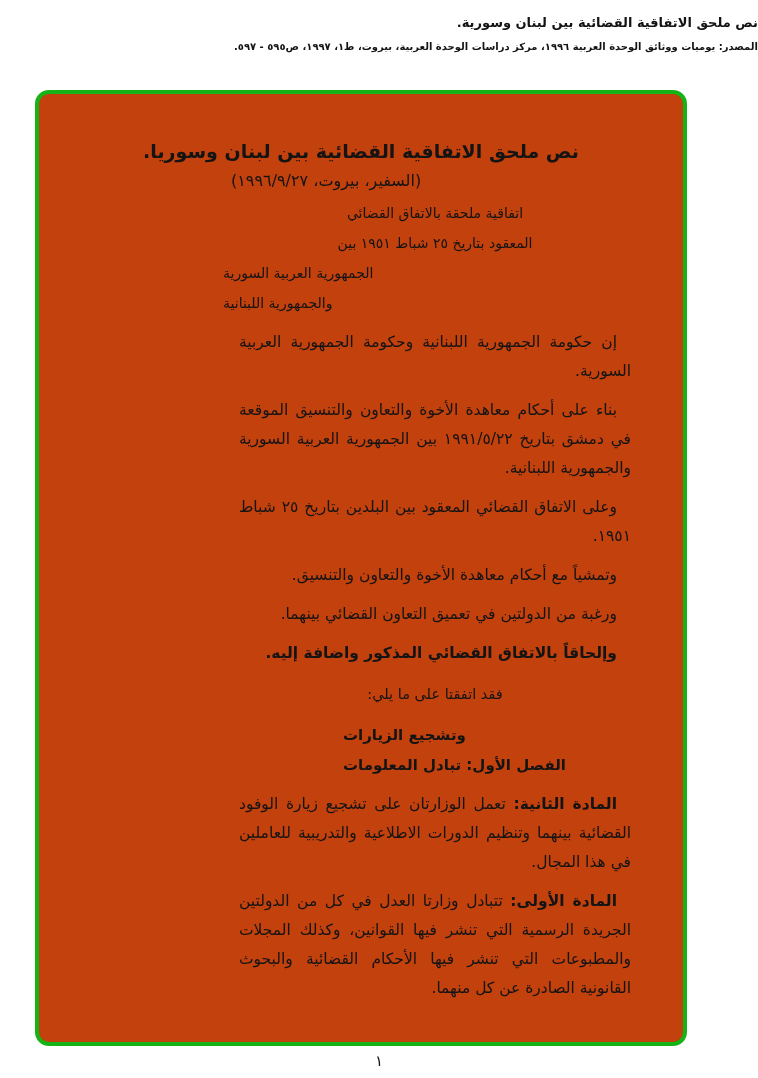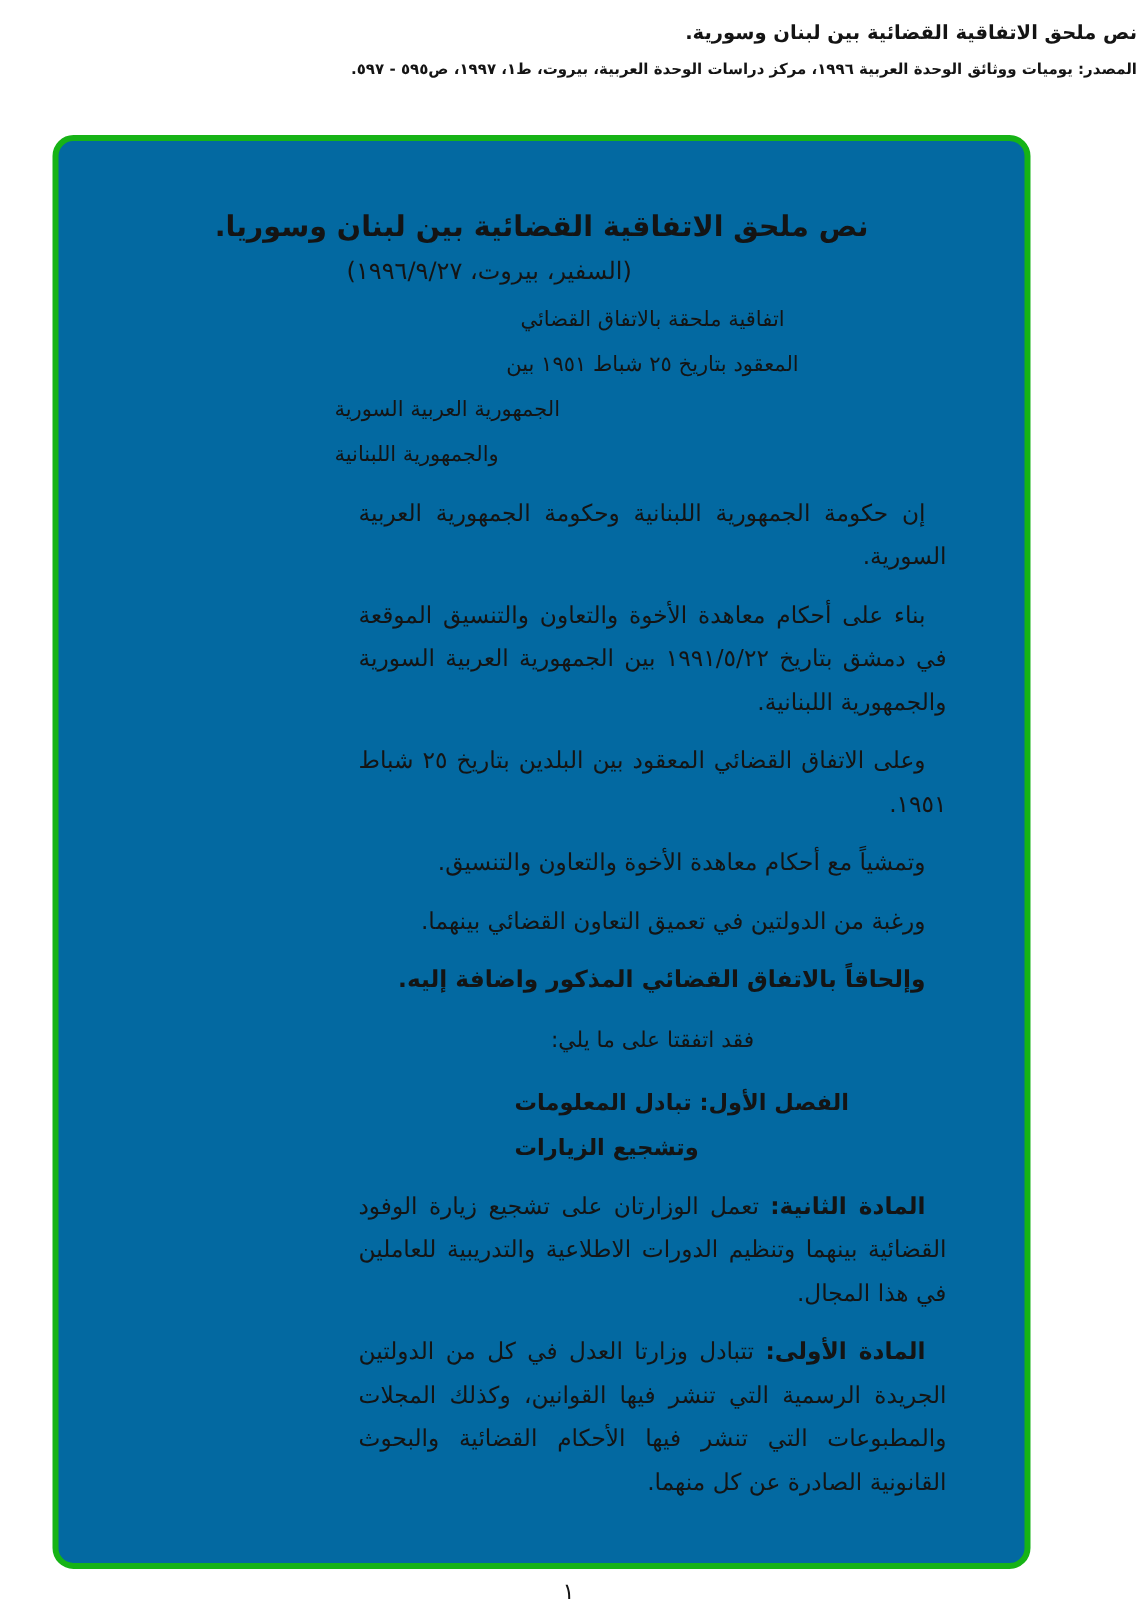--- a/index.html
+++ b/index.html
@@ -35,21 +35,21 @@
   
   .doc-frame {
     position: absolute;
     left: 35px;
     top: 90px;
     width: 652px;
     height: 956px;
     box-sizing: border-box;
     border: 4px solid var(--frame-green, #16b316);
     border-radius: 14px;
-    background: #0369a1;
+    background: #c2410c;
     overflow: hidden;
   }
 
   .doc-title {
     direction: rtl;
     margin: 46px 0 0 0;
     text-align: center;
     font-size: 19px;
     font-weight: bold;
   }
@@ -139,22 +139,22 @@
     <p class="para">بناء على أحكام معاهدة الأخوة والتعاون والتنسيق الموقعة في دمشق بتاريخ ١٩٩١/٥/٢٢ بين الجمهورية العربية السورية والجمهورية اللبنانية.</p>
     <p class="para">وعلى الاتفاق القضائي المعقود بين البلدين بتاريخ ٢٥ شباط ١٩٥١.</p>
     <p class="para">وتمشياً مع أحكام معاهدة الأخوة والتعاون والتنسيق.</p>
     <p class="para">ورغبة من الدولتين في تعميق التعاون القضائي بينهما.</p>
 
     <p class="para bold">وإلحاقاً بالاتفاق القضائي المذكور واضافة إليه.</p>
 
     <div class="agree-line">فقد اتفقتا على ما يلي:</div>
 
     <div class="chapter">
+      <div>وتشجيع الزيارات</div>
       <div>الفصل الأول: تبادل المعلومات</div>
-      <div>وتشجيع الزيارات</div>
     </div>
 
     <p class="para">
       <span class="lead">المادة الثانية:</span>
       <span>تعمل الوزارتان على تشجيع زيارة الوفود القضائية بينهما وتنظيم الدورات الاطلاعية والتدريبية للعاملين في هذا المجال.</span>
     </p>
 
     <p class="para">
       <span class="lead">المادة الأولى:</span>
       <span>تتبادل وزارتا العدل في كل من الدولتين الجريدة الرسمية التي تنشر فيها القوانين، وكذلك المجلات والمطبوعات التي تنشر فيها الأحكام القضائية والبحوث القانونية الصادرة عن كل منهما.</span>

